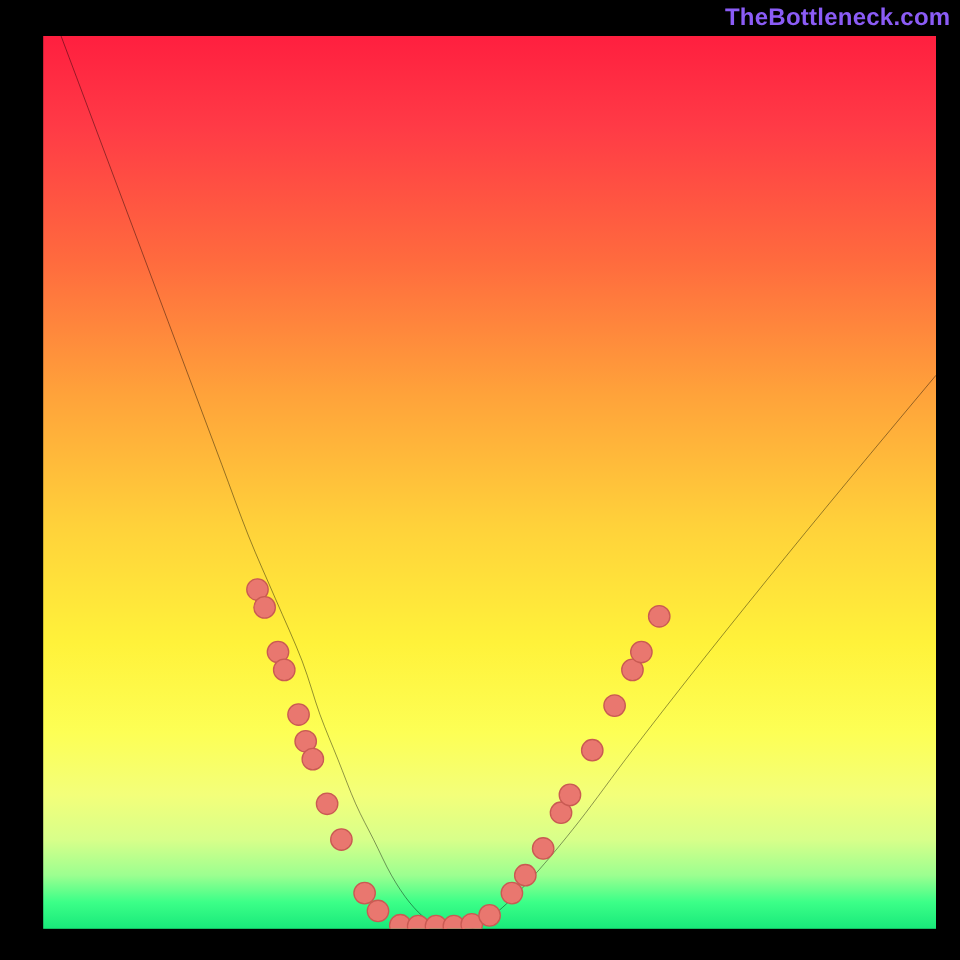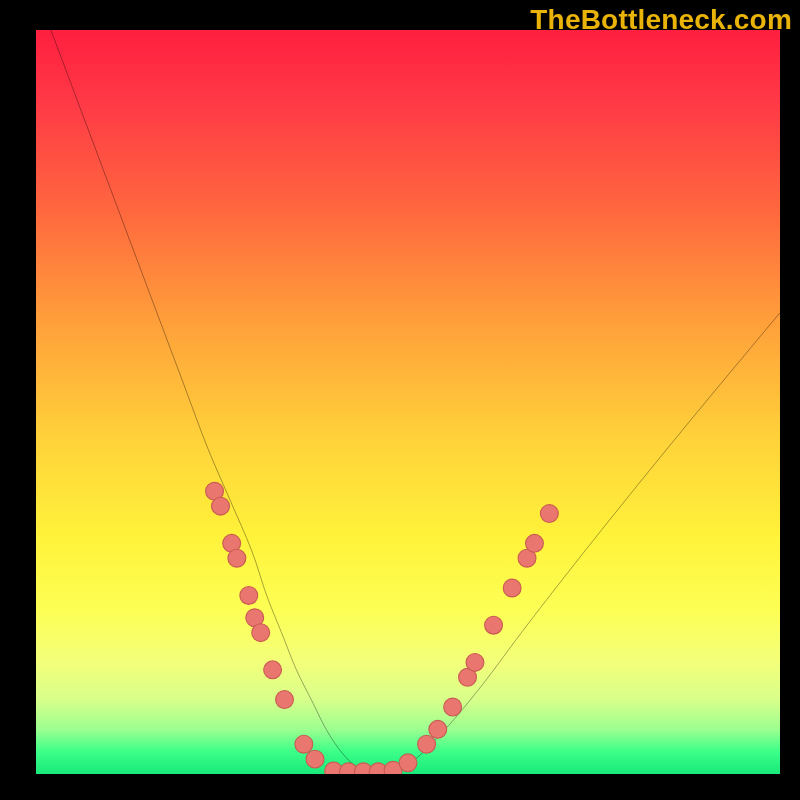--- a/index.html
+++ b/index.html
@@ -14,22 +14,22 @@
   .frame {
     position: relative;
     width: 800px;
     height: 800px;
     background: #000;
   }
   .watermark {
     position: absolute;
     top: 4px;
     right: 8px;
-    color: #eab308;
-    font-size: 28px;
+    color: #8b5cf6;
+    font-size: 20px;
     font-weight: 600;
     letter-spacing: 0.2px;
     z-index: 5;
     -webkit-user-select: none;
     user-select: none;
   }
   .plot {
     position: absolute;
     left: 36px;
     top: 30px;

